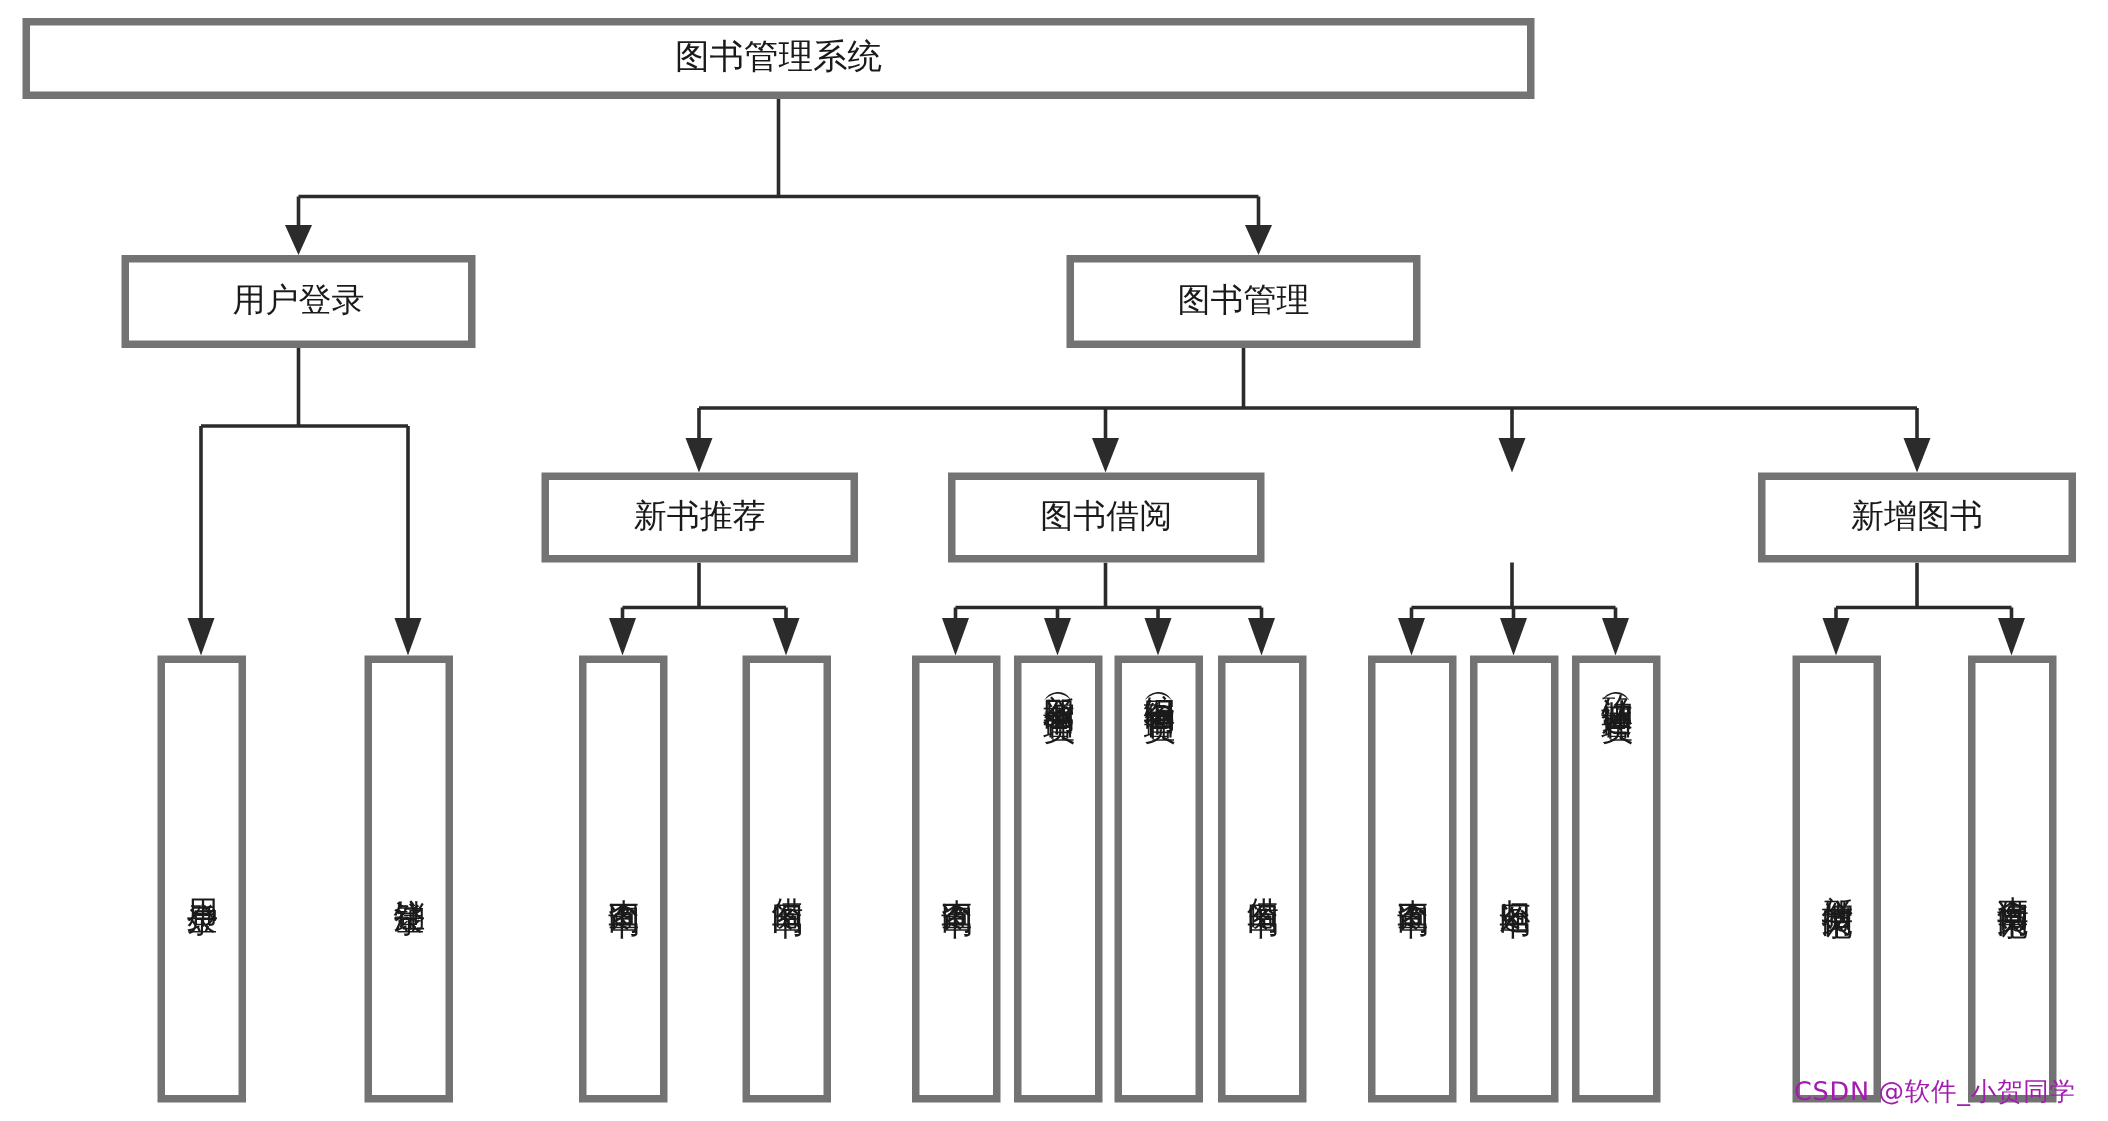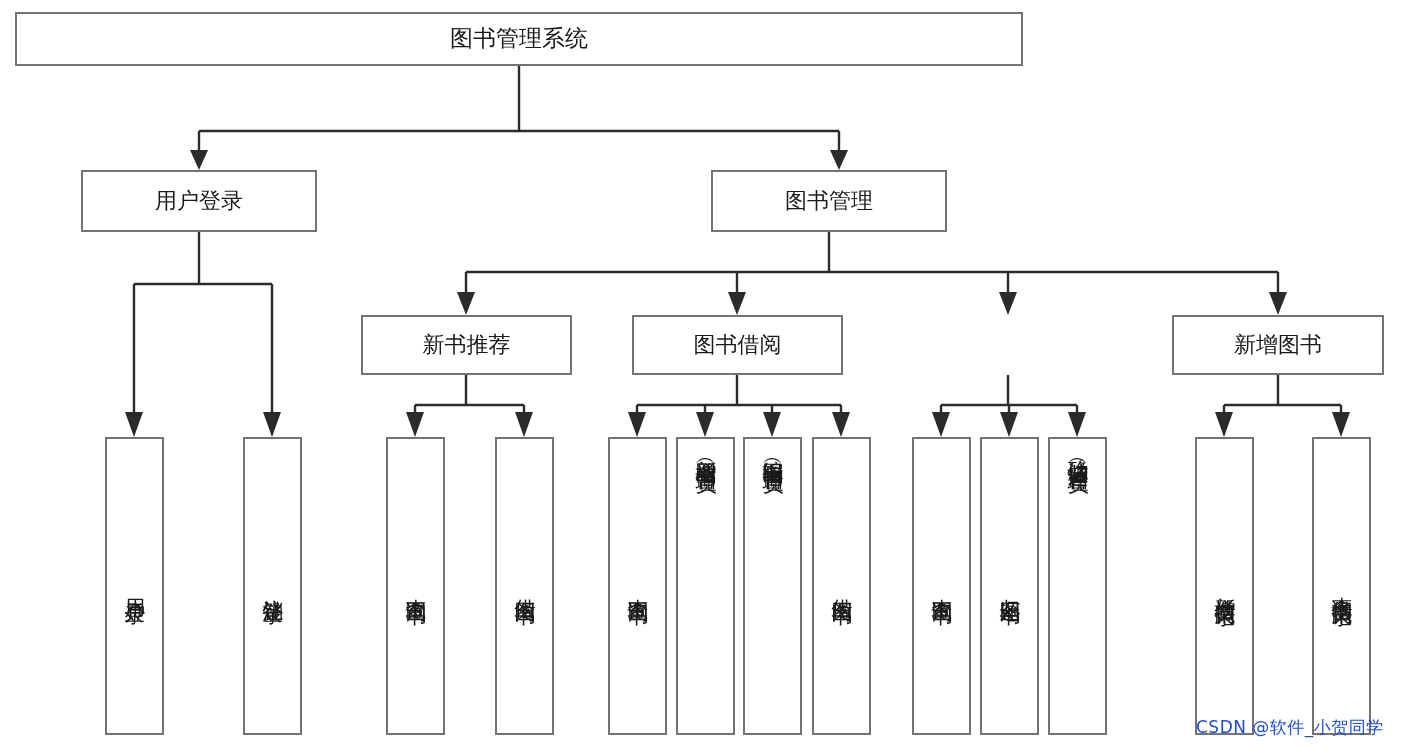--- a/index.html
+++ b/index.html
@@ -23,21 +23,21 @@
     left: 0;
     top: 0;
     width: 1405px;
     height: 747px;
     pointer-events: none;
   }
   .node {
     position: absolute;
     box-sizing: border-box;
     background: #ffffff;
-    border: 2px solid #737373;
+    border: 5px solid #737373;
     display: flex;
     align-items: center;
     justify-content: center;
     color: #1a1a1a;
   }
   .node .label {
     display: block;
     text-align: center;
     line-height: 1.18;
     white-space: nowrap;
@@ -58,21 +58,21 @@
     text-orientation: upright;
     font-size: 21px;
     letter-spacing: 2px;
     line-height: 1;
     white-space: nowrap;
   }
   .node.vert.pad-mid { align-items: center; padding-top: 0; }
   .watermark {
     position: absolute;
     font-size: 17px;
-    color: #1d4ed8;
+    color: #a21caf;
     white-space: nowrap;
     letter-spacing: 0.5px;
   }
 </style>
 </head>
 <body>
 
 <div id="canvas">
 
   <svg class="wires" viewBox="0 0 1405 747" xmlns="http://www.w3.org/2000/svg">

